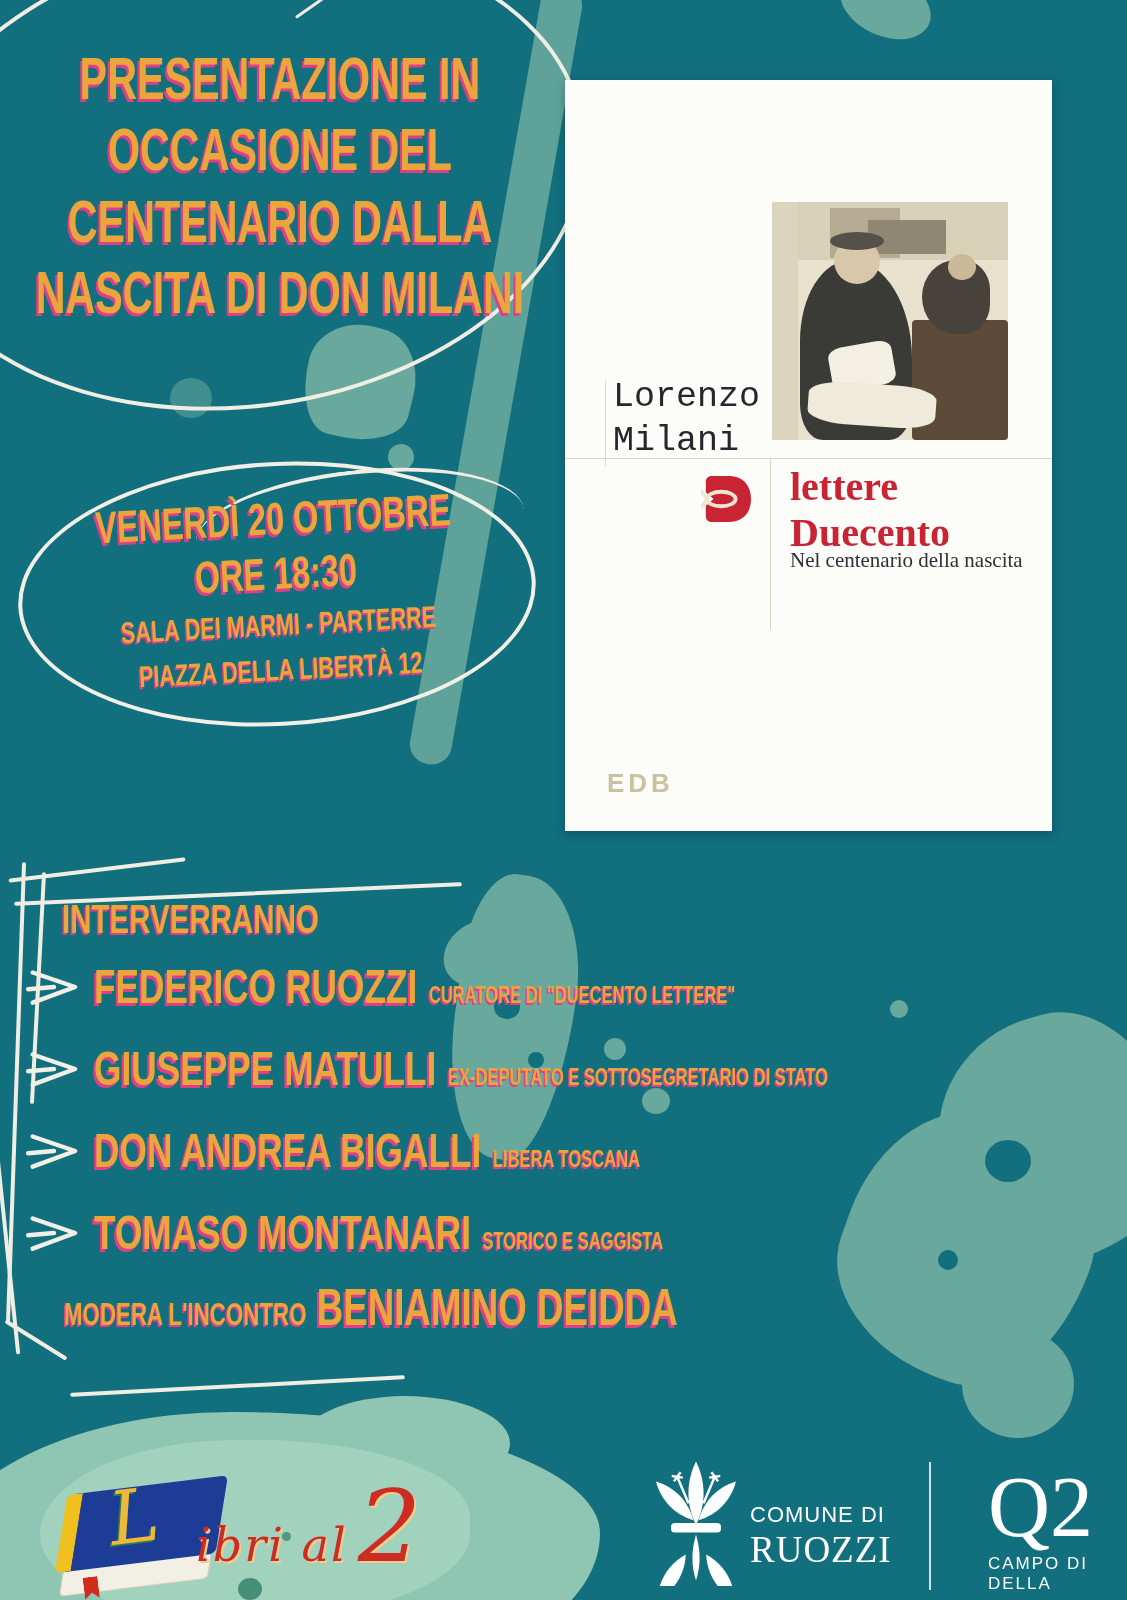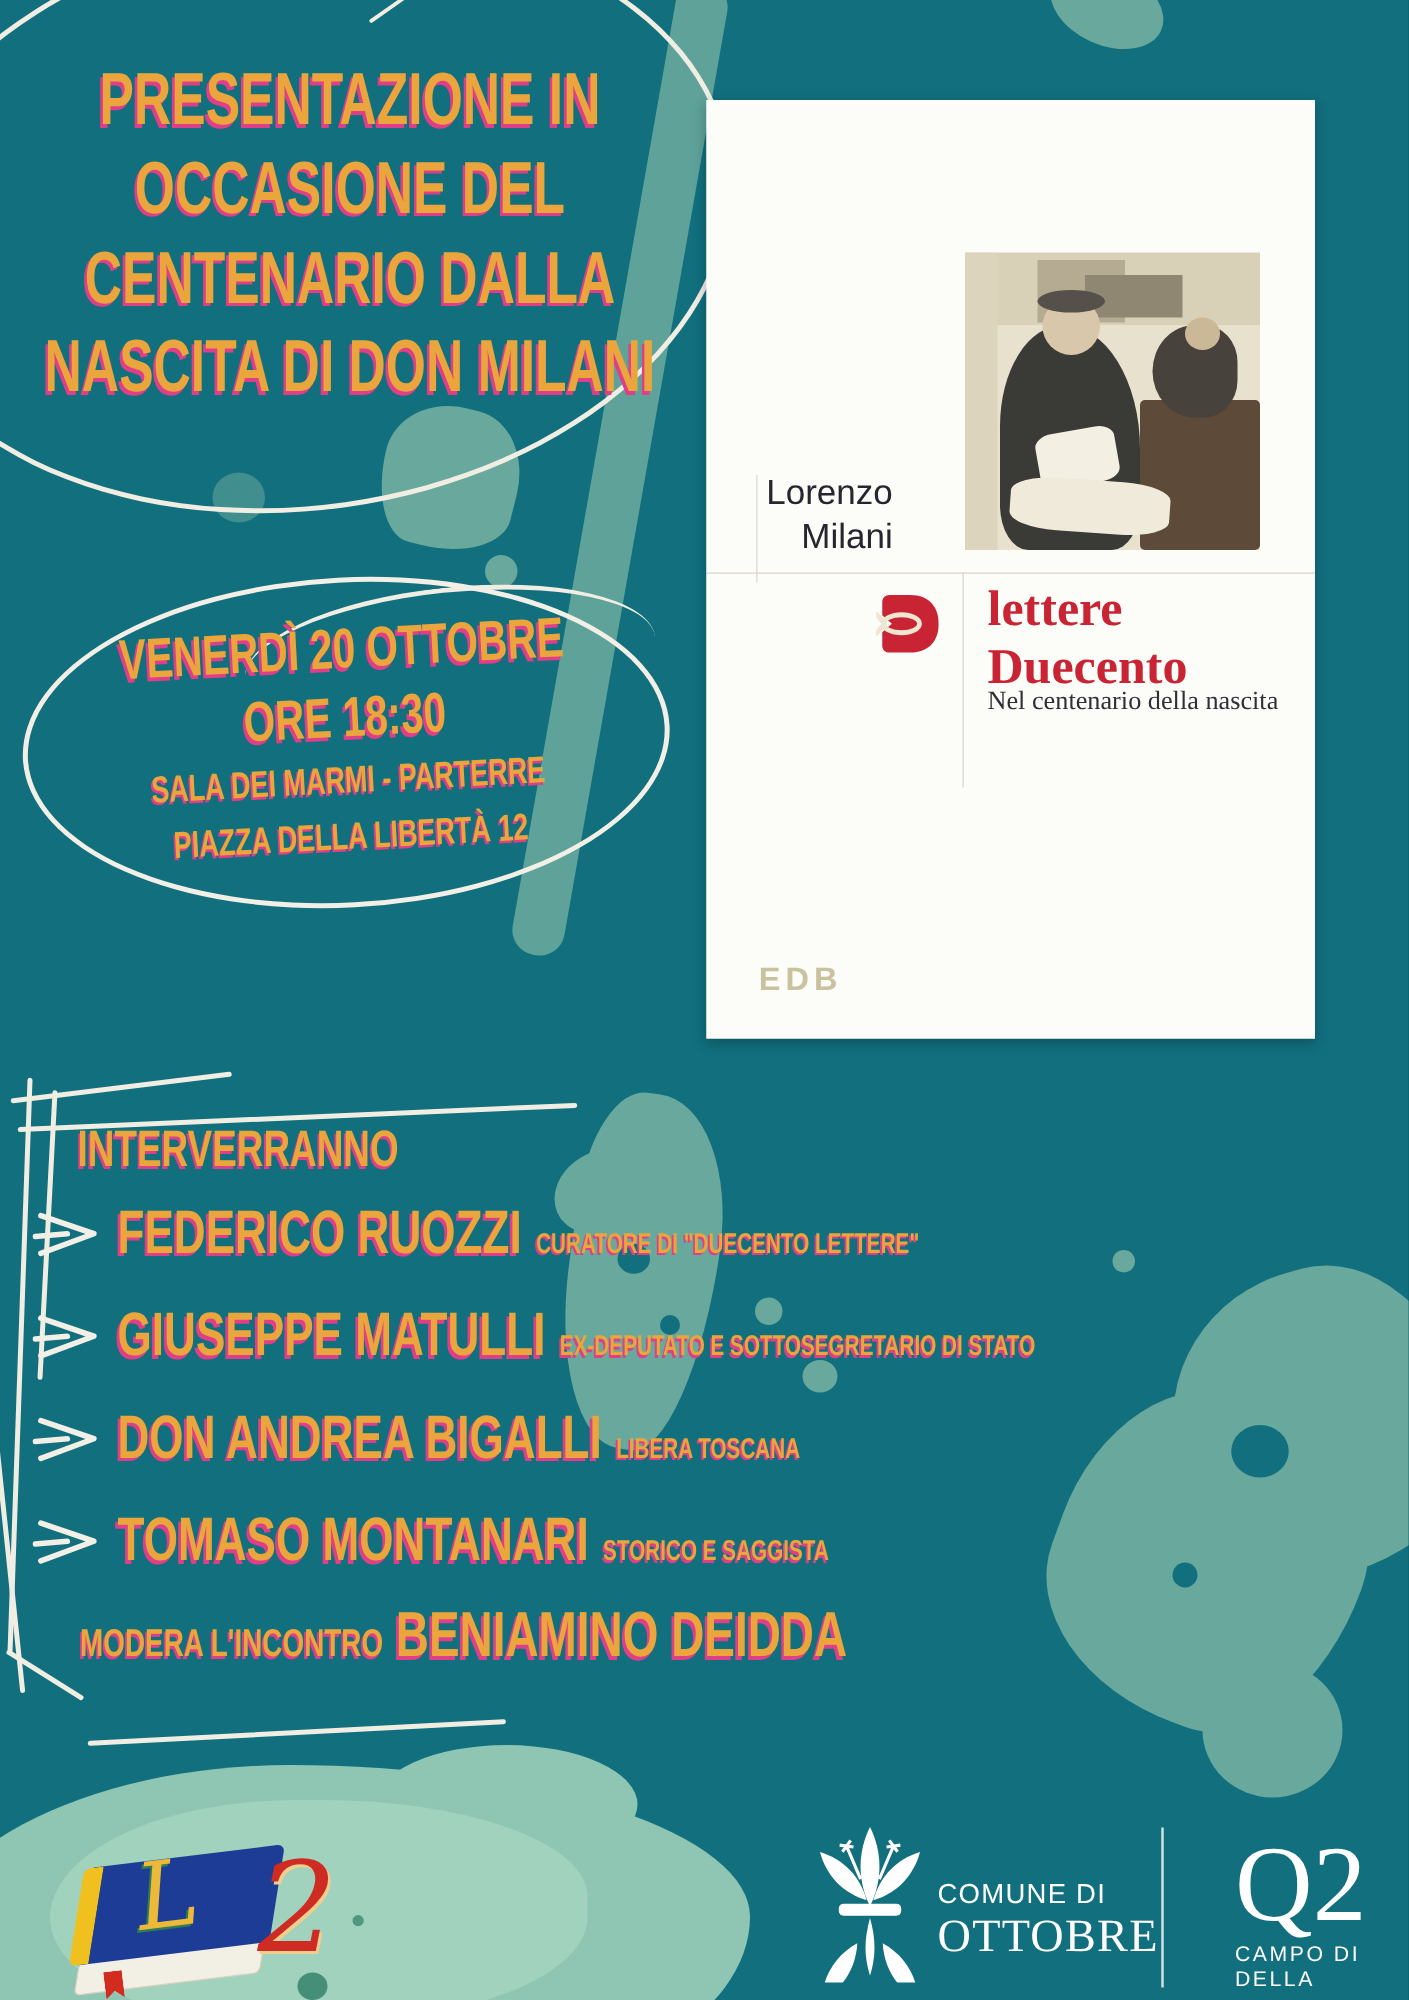--- a/index.html
+++ b/index.html
@@ -30,22 +30,22 @@
   .oval-text{position:absolute;left:-105px;top:26px;width:720px;text-align:center;
              transform:scaleX(.72);transform-origin:50% 0;}
   .ov-big{font-size:45px;line-height:1.22;}
   .ov-small{font-size:30px;line-height:1.5;}
   
   .book{position:absolute;z-index:2;left:565px;top:80px;width:487px;height:751px;
         background:#FCFCF9;box-shadow:0 3px 10px rgba(0,0,0,.25);}
   .book .photo{position:absolute;left:207px;top:122px;width:236px;height:238px;
                background:#E8E1CE;overflow:hidden;}
   .ph{position:absolute;}
-  .book .author{position:absolute;left:48px;top:296px;font-family:Liberation Sans, sans-serif;
-                font-size:28px;line-height:1.25;color:#26262E;text-align:right;}
+  .book .author{position:absolute;left:48px;top:296px;font-family:Liberation Mono, monospace;
+                font-size:35px;line-height:1.25;color:#26262E;}
   .book .author-rule{position:absolute;left:40px;top:300px;width:1px;height:86px;background:#DCD8CC;}
   .book .hrule{position:absolute;left:0;top:378px;width:100%;height:1px;background:#D8D4C8;}
   .book .vrule{position:absolute;left:205px;top:378px;width:1px;height:172px;background:#D8D4C8;}
   .book .edb-mark{position:absolute;left:136px;top:392px;}
   .book .btitle{position:absolute;left:225px;top:384px;font-family:"Liberation Serif",serif;
                 font-weight:bold;font-size:40px;line-height:1.15;color:#C92433;}
   .book .bsub{position:absolute;left:225px;top:468px;font-family:"Liberation Serif",serif;
               font-size:21px;color:#2F2F37;}
   .book .curators{position:absolute;left:225px;top:505px;font-family:"Liberation Serif",serif;
                   font-size:19px;line-height:1.45;color:#2F2F37;}
@@ -233,41 +233,42 @@
     </div>
   </div>
 
   <div class="libri-book">
     <div class="lb-pages"></div>
     <div class="lb-cover"></div>
     <div class="lb-mark"></div>
     <span class="lb-L">L</span>
   </div>
   <div class="libri-text">
+    <span class="t1">ibri al</span>
     <span class="t2">2</span>
   </div>
 
   <div class="fdl">
     <svg width="96" height="128" viewBox="0 0 100 130" fill="#FFFFFF">
       <path d="M50 2 C40 22 39 46 50 68 C61 46 60 22 50 2 Z"></path>
       <path d="M50 6 C40 24 40 44 50 62 C60 44 60 24 50 6 Z" transform="rotate(-44 50 66)"></path>
       <path d="M50 6 C40 24 40 44 50 62 C60 44 60 24 50 6 Z" transform="rotate(44 50 66)"></path>
       <g stroke="#FFFFFF" stroke-width="2.6" fill="none">
         <path d="M50 44 L50 14 M45 17 L55 11 M45 11 L55 17" transform="rotate(-23 50 64)"></path>
         <path d="M50 44 L50 14 M45 17 L55 11 M45 11 L55 17" transform="rotate(23 50 64)"></path>
       </g>
       <rect x="24" y="66" width="52" height="10" rx="4"></rect>
       <path d="M50 78 C45 96 45 110 50 126 C55 110 55 96 50 78 Z"></path>
       <path d="M50 6 C40 24 40 44 50 62 C60 44 60 24 50 6 Z" transform="rotate(-148 50 82)"></path>
       <path d="M50 6 C40 24 40 44 50 62 C60 44 60 24 50 6 Z" transform="rotate(148 50 82)"></path>
     </svg>
   </div>
   <div class="comune">
     <div class="c1">COMUNE DI</div>
-    <div class="c2">OTTOBRE</div>
+    <div class="c2">RUOZZI</div>
   </div>
   <div class="vdiv"></div>
   <div class="q2">
     <div class="q">Q2</div>
     <div class="qs">CAMPO DI DELLA</div>
   </div>
 
 </div>
 
 </body></html>

